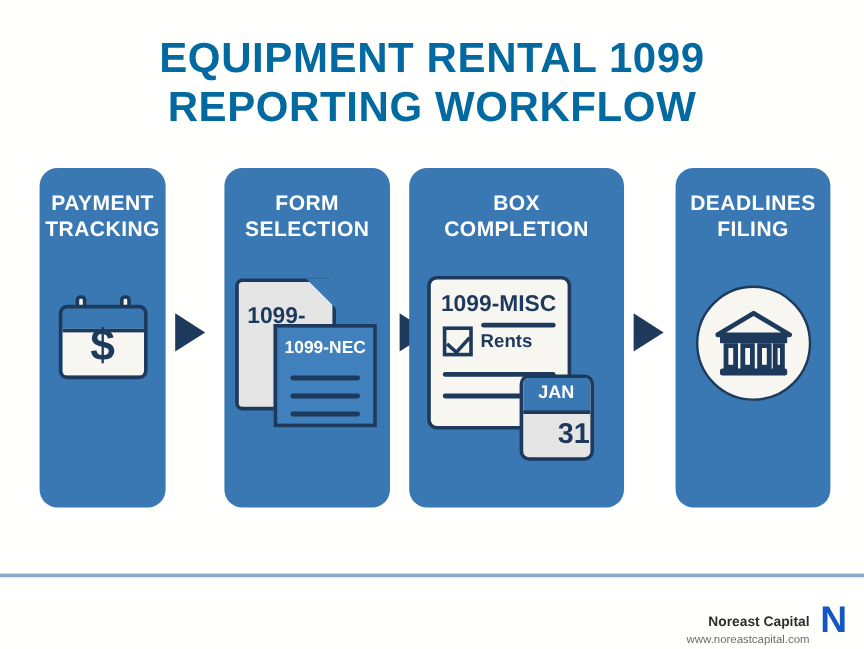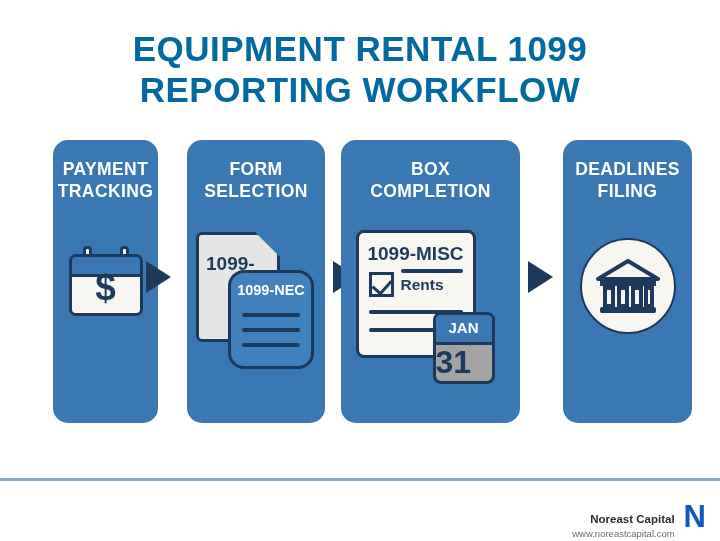--- a/index.html
+++ b/index.html
@@ -61,21 +61,21 @@
   }
   .card-icon-area {
     position: absolute;
     left: 0;
     top: 78px;
     width: 100%;
     height: 205px;
   }
 
   
-  #card-0 { left: 33px;  width: 105px; margin-left: 20px; }
+  #card-0 { left: 33px;  width: 105px; }
   #card-1 { left: 187px; width: 138px; }
   #card-2 { left: 341px; width: 179px; }
   #card-3 { left: 563px; width: 129px; }
 
   
   .arrow {
     position: absolute;
     width: 0;
     height: 0;
     border-top: 16px solid transparent;
@@ -177,24 +177,24 @@
     color: #1d3a5c;
     font-size: 19px;
     font-weight: bold;
     white-space: nowrap;
   }
   #doc-front {
     position: absolute;
     left: 32px;
     top: 38px;
     width: 86px;
-    height: 99px;
+    height: 86px;
     background: #4080bc;
     border: 3.5px solid #1d3a5c;
-    border-radius: 16px;
+    border-radius: 0;
     box-sizing: border-box;
   }
   #doc-front-label {
     position: absolute;
     left: 0;
     right: 0;
     top: 9px;
     text-align: center;
     color: #ffffff;
     font-size: 14.5px;
@@ -279,21 +279,21 @@
   }
   #misc-doc .ml-top  { left: 42px; right: 10px; top: 36px; }
   #misc-doc .ml-mid  { left: 10px; right: 10px; top: 77px; }
   #misc-doc .ml-bot  { left: 10px; right: 38px; top: 95px; }
   #jan31 {
     position: absolute;
     left: 77px;
     top: 82px;
     width: 62px;
     height: 72px;
-    background: #a3a3a3;
+    background: #e5e5e5;
     border: 3.5px solid #1d3a5c;
     border-radius: 8px;
     box-sizing: border-box;
     overflow: hidden;
   }
   #jan31-month {
     position: absolute;
     left: 0;
     right: 0;
     top: 0;
@@ -306,23 +306,23 @@
     text-align: center;
     line-height: 26px;
   }
   #jan31-day {
     position: absolute;
     left: 0;
     right: 0;
     top: 28px;
     bottom: 0;
     color: #1d3a5c;
-    font-size: 32px;
-    font-weight: bold;
-    text-align: left;
+    font-size: 24px;
+    font-weight: bold;
+    text-align: right;
     line-height: 38px;
   }
 
   
   #bank-circle {
     position: absolute;
     left: 50%;
     top: 20px;
     transform: translateX(-50%);
     width: 92px;

